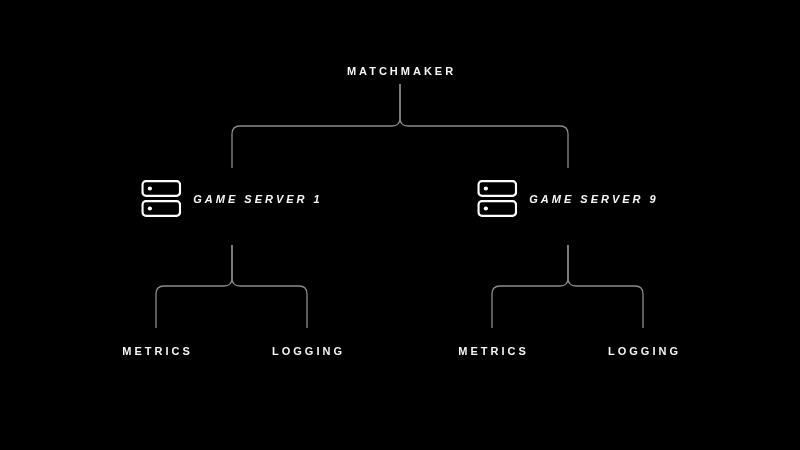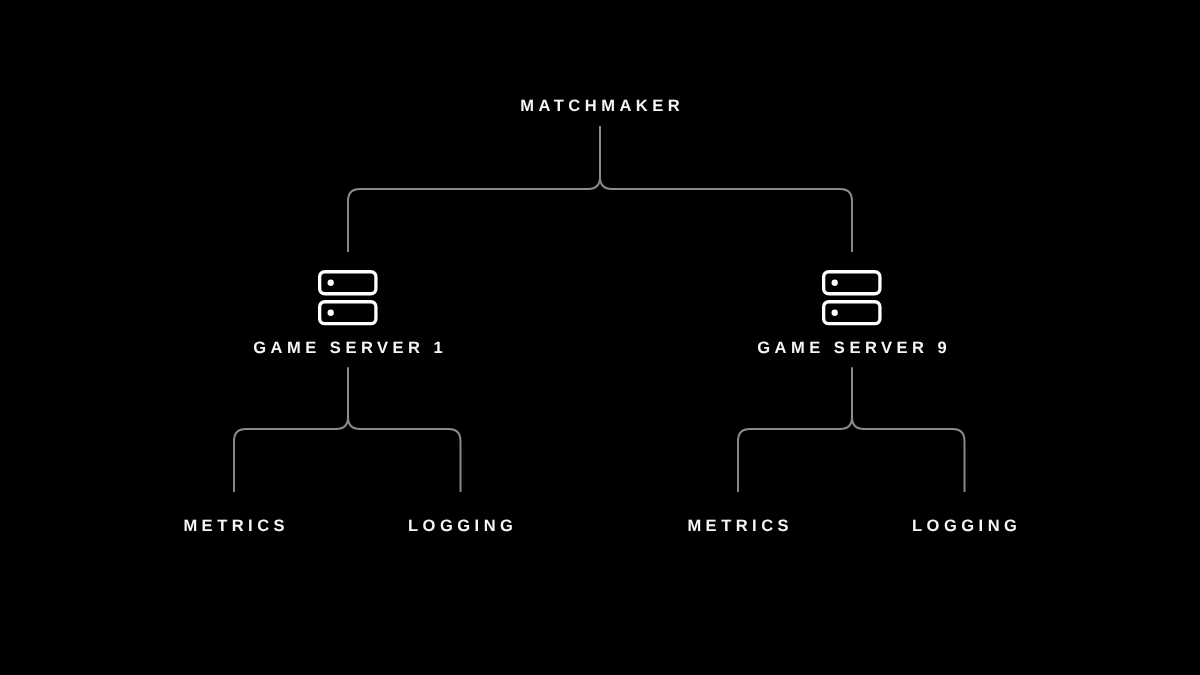--- a/index.html
+++ b/index.html
@@ -33,23 +33,24 @@
     text-align: center;
   }
   .text-node {
     position: absolute;
     transform: translate(-50%, -50%);
   }
   .server-node {
     position: absolute;
     transform: translateX(-50%);
     display: flex;
-    flex-direction: column;
+    flex-direction: row;
     align-items: center;
     gap: 9px;
+    font-style: italic;
   }
   .server-icon {
     display: block;
   }
 </style>
 </head>
 <body>
 
 <div class="canvas">
 

